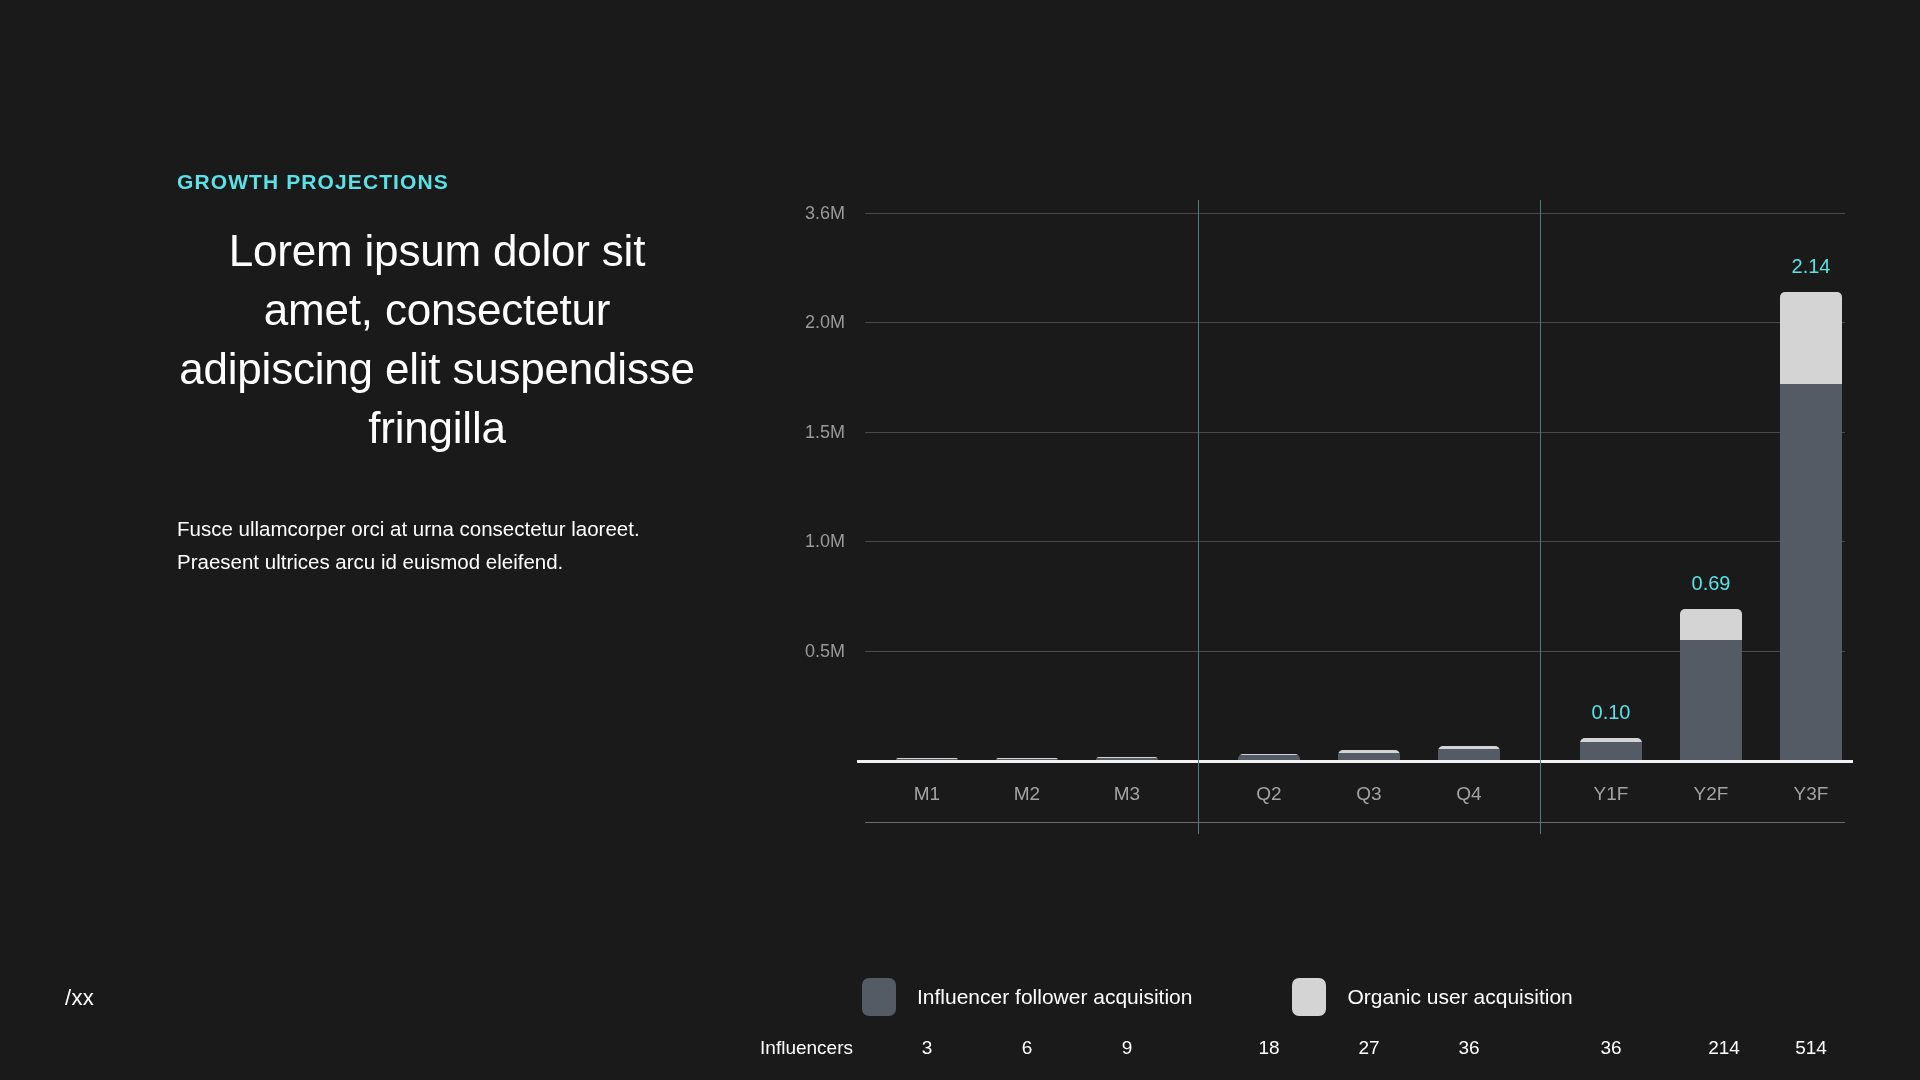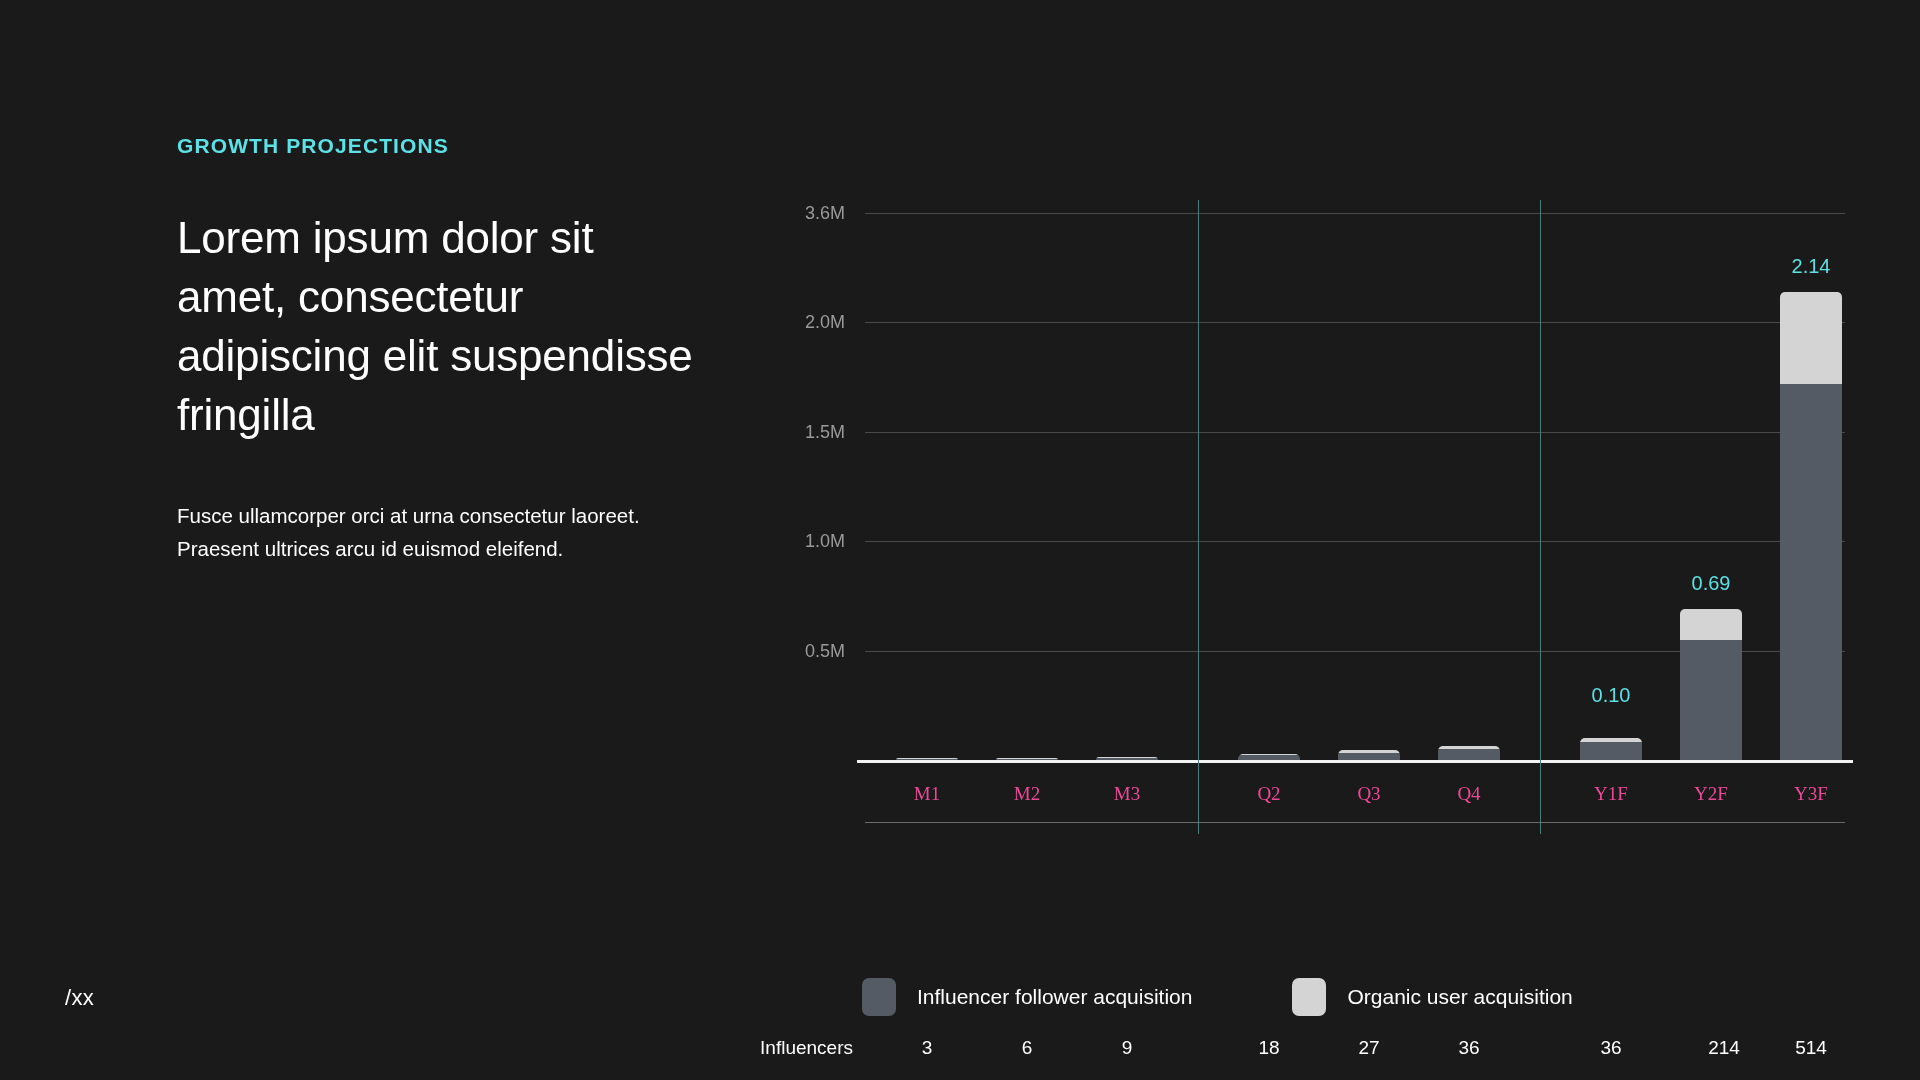--- a/index.html
+++ b/index.html
@@ -21,29 +21,31 @@
     position:absolute;
     left:177px; top:135px;
     width:520px;
   }
   #eyebrow {
     color:#5ce1e6;
     font-size:21px;
     font-weight:700;
     letter-spacing:1.1px;
     line-height:1;
+    margin-top:36px;
   }
   #headline {
-    margin-top:53px;
+    margin-top:30px;
     color:#ffffff;
     font-size:44px;
     font-weight:400;
     line-height:1.34;
     letter-spacing:-0.2px;
     max-width:520px;
+    text-align:center;
   }
   #bodytext {
     margin-top:54px;
     color:#ffffff;
     font-size:20.5px;
     font-weight:400;
     line-height:1.62;
     max-width:480px;
   }
   #page-number {
@@ -113,25 +115,24 @@
   .bar-value {
     position:absolute;
     color:#5ce1e6;
     font-size:20px;
     white-space:nowrap;
     transform:translateX(-50%);
   }
 
   .xlabel {
     position:absolute;
-    color:#ec4899;
+    color:#a3a3a3;
     font-size:19px;
     transform:translateX(-50%);
     white-space:nowrap;
-    font-family:Liberation Serif, serif;
   }
   #inf-divider {
     position:absolute;
     left:152px; top:637px;
     width:980px; height:1px;
     background:#6b6b6b;
   }
   #inf-label {
     position:absolute;
     left:0; top:852px;
@@ -223,21 +224,21 @@
             <div class="seg-influencer" style="background: rgb(85, 91, 100);"></div>
           </div>
           <div class="bar-stack" style="left: 573px; height: 14.4408px;">
             <div class="seg-organic" style="height: 3.0632px; background: rgb(212, 212, 212); flex: 0 0 auto;"></div>
             <div class="seg-influencer" style="background: rgb(85, 91, 100);"></div>
           </div>
           <div class="bar-stack" style="left: 715px; height: 21.88px;">
             <div class="seg-organic" style="height: 3.9384px; background: rgb(212, 212, 212); flex: 0 0 auto;"></div>
             <div class="seg-influencer" style="background: rgb(85, 91, 100);"></div>
           </div>
-          <div class="bar-value" style="left: 746px; bottom: 53px;">0.10</div>
+          <div class="bar-value" style="left: 746px; bottom: 36px;">0.10</div>
           <div class="bar-stack" style="left: 815px; height: 150.972px;">
             <div class="seg-organic" style="height: 30.632px; background: rgb(212, 212, 212); flex: 0 0 auto;"></div>
             <div class="seg-influencer" style="background: rgb(85, 91, 100);"></div>
           </div>
           <div class="bar-value" style="left: 846px; bottom: 164.972px;">0.69</div>
           <div class="bar-stack" style="left: 915px; height: 468.232px;">
             <div class="seg-organic" style="height: 91.896px; background: rgb(212, 212, 212); flex: 0 0 auto;"></div>
             <div class="seg-influencer" style="background: rgb(85, 91, 100);"></div>
           </div>
           <div class="bar-value" style="left: 946px; bottom: 482.232px;">2.14</div>

